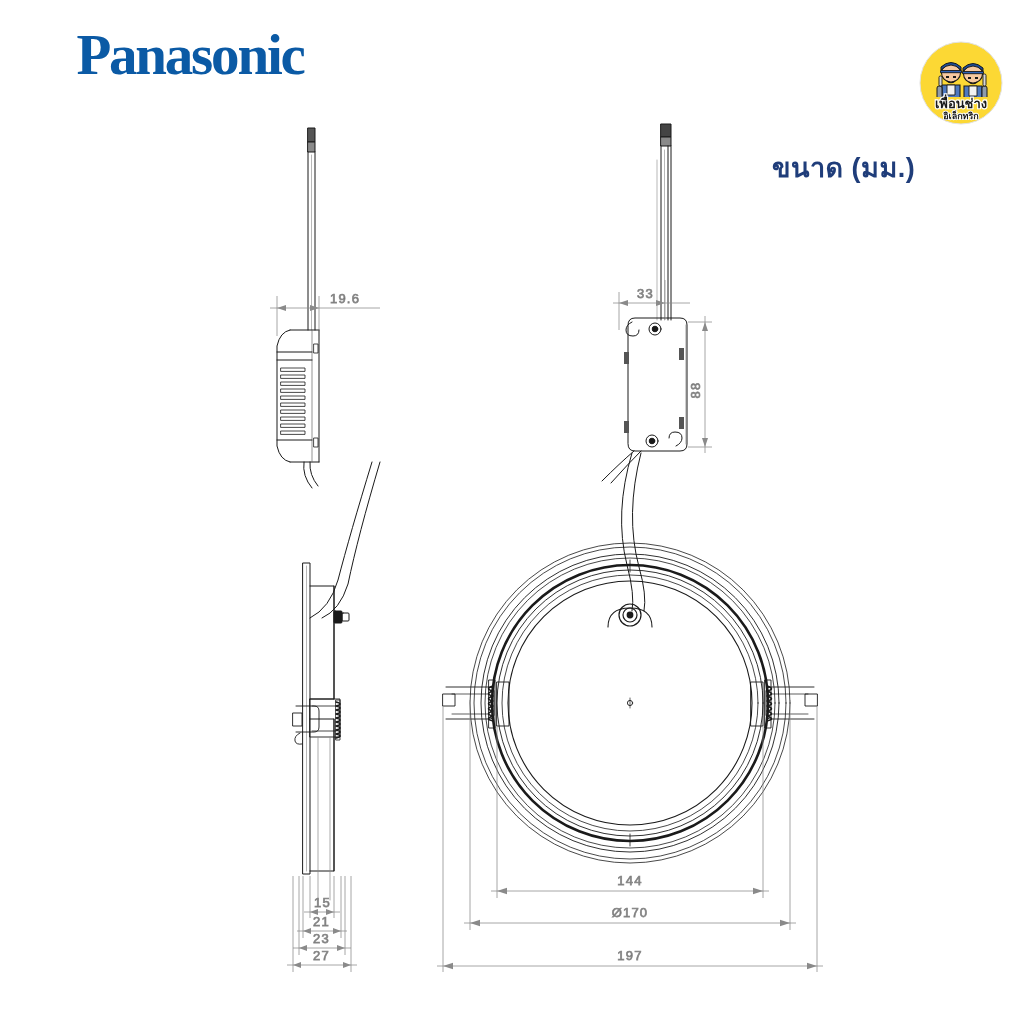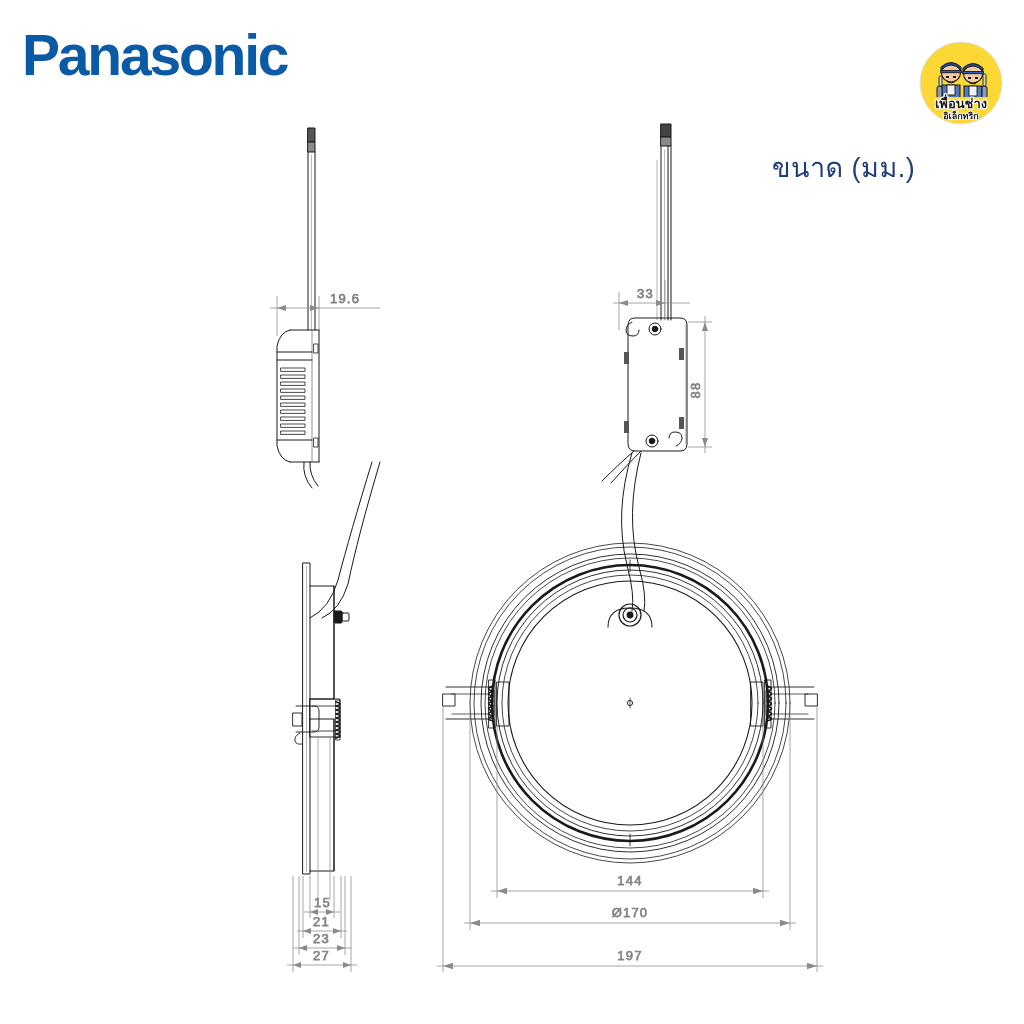--- a/index.html
+++ b/index.html
@@ -17,47 +17,48 @@
 
   
   #panasonic-logo {
     position: absolute;
     left: 22px;
     top: 26px;
     width: 336px;
     height: 58px;
   }
   #panasonic-logo .wordmark {
-    font-family: Liberation Sans, sans-serif;
+    font-family: Liberation Serif, serif;
     font-weight: bold;
     font-size: 57px;
     letter-spacing: -2.2px;
     line-height: 58px;
     color: #0B5AA5;
     white-space: nowrap;
+    text-align: center;
     -webkit-font-smoothing: antialiased;
   }
 
   
   #shop-badge {
     position: absolute;
     left: 918px;
     top: 40px;
     width: 86px;
     height: 86px;
   }
 
   
   #dimensions-heading {
     position: absolute;
     left: 772px;
     top: 146px;
     width: 200px;
     font-size: 27px;
-    font-weight: normal;
+    font-weight: bold;
     color: #1F3D7A;
     letter-spacing: 0.5px;
     white-space: nowrap;
   }
 
   
   #drawing {
     position: absolute;
     left: 0;
     top: 0;

